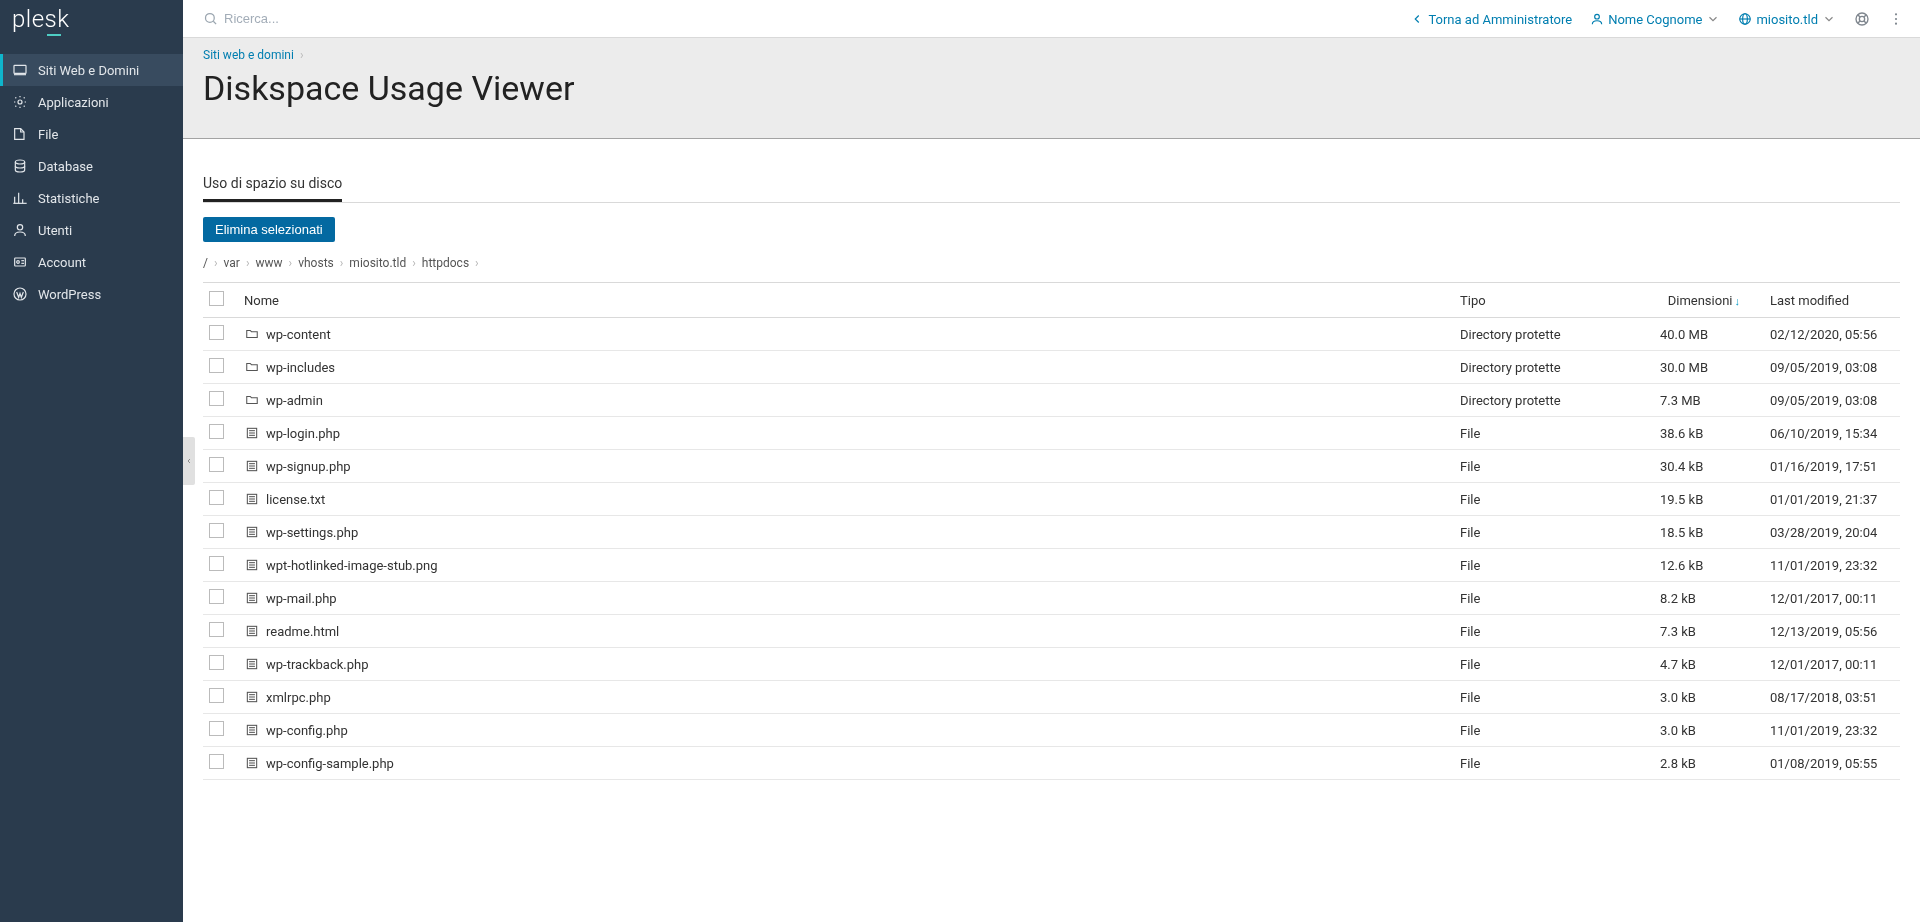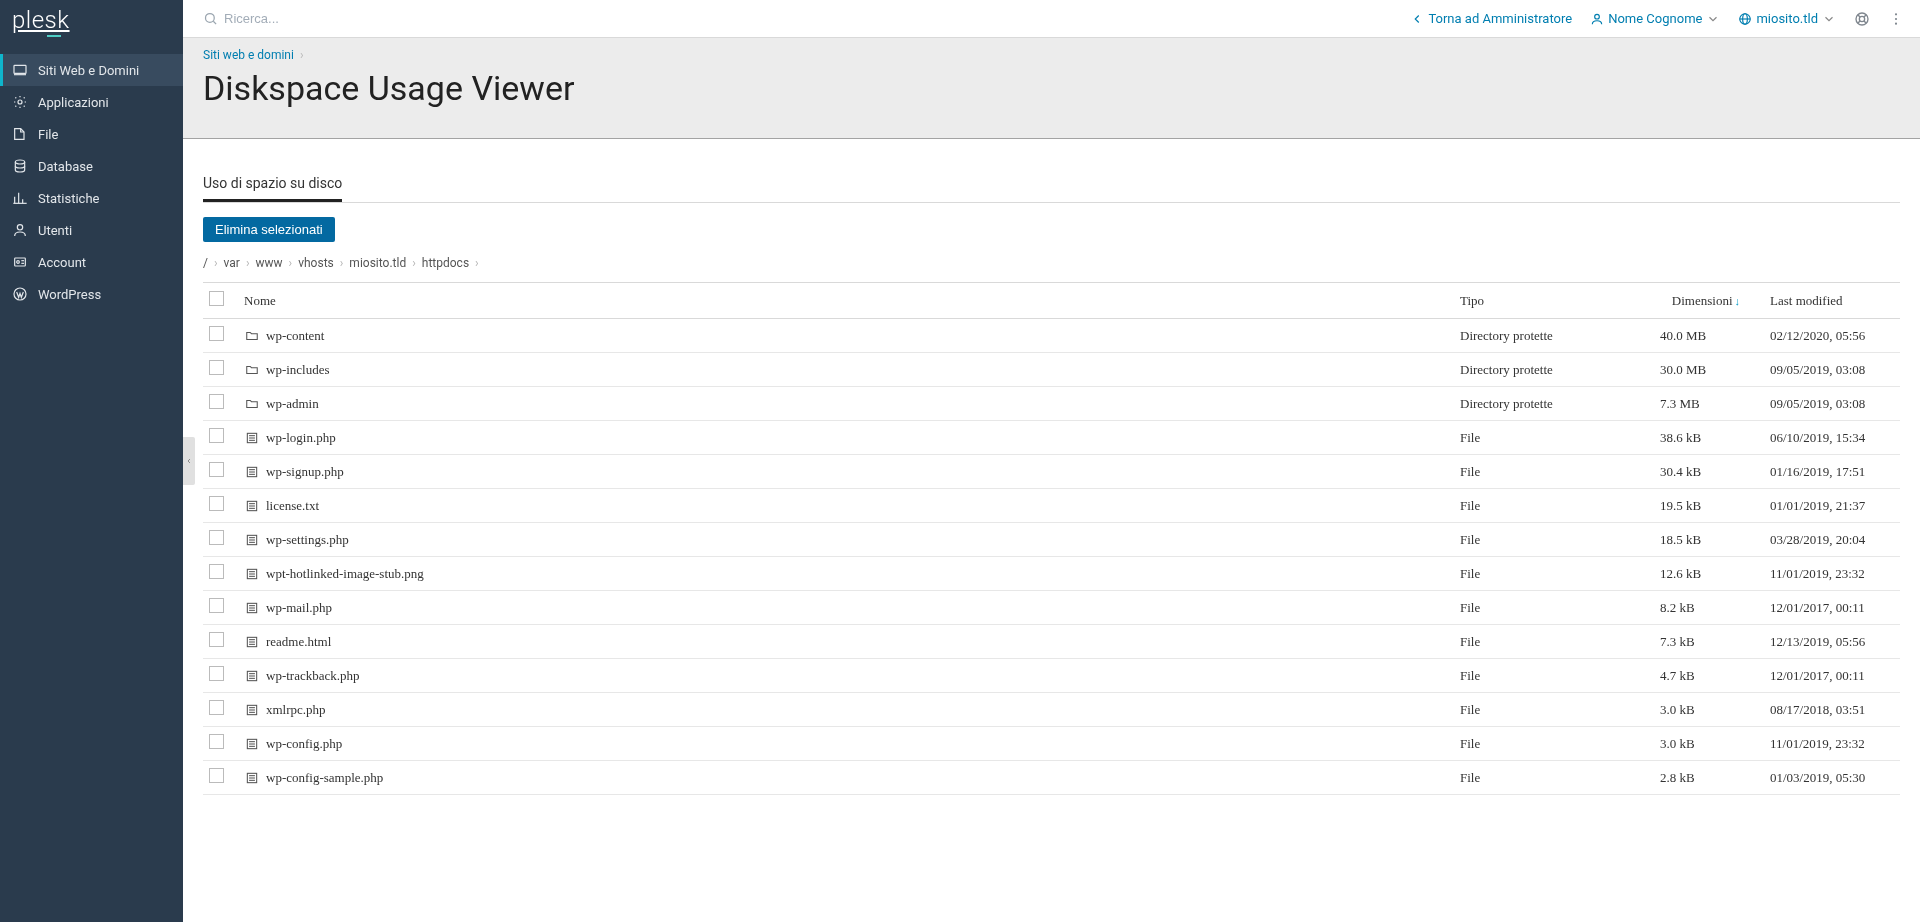--- a/index.html
+++ b/index.html
@@ -1,57 +1,57 @@
 <!DOCTYPE html>
 <html><head>
 <meta charset="utf-8">
 <style>
 * { margin:0; padding:0; box-sizing:border-box; }
 body { font-family: -apple-system, BlinkMacSystemFont, "Segoe UI", Roboto, "Helvetica Neue", Arial, sans-serif; font-size:13px; color:#222; background:#fff; overflow:hidden; }
 .app { display:flex; height:922px; width:1920px; }
 
 
 .sidebar { width:183px; background:#2a3b4d; color:#fff; display:flex; flex-direction:column; flex-shrink:0; }
-.brand { height:38px; display:flex; align-items:flex-end; padding:4px 12px; font-size:24px; font-weight:300; letter-spacing:0.5px;text-decoration:underline; }
+.brand { height:38px; display:flex; align-items:center; padding:17px 12px; font-size:24px; font-weight:300; letter-spacing:0.5px; }
 .brand-underline { position:relative; }
 .brand-underline::after { content:""; position:absolute; bottom:-3px; left:35px; width:14px; height:2px; background:#4ecdc4; }
 .nav { list-style:none; padding-top:16px; }
 .nav-item { display:flex; align-items:center; gap:10px; padding:8px 12px; cursor:pointer; font-size:13px; color:#e2e6ea; }
 .nav-item.active { background:#384b5f; position:relative; }
 .nav-item.active::before { content:""; position:absolute; left:0; top:0; bottom:0; width:3px; background:#0fb5cc; }
 .nav-item svg { width:16px; height:16px; flex-shrink:0; }
 
 
 .main { flex:1; display:flex; flex-direction:column; position:relative; }
 .topbar { height:38px; border-bottom:1px solid #d9d9d9; display:flex; align-items:center; padding:0 8px; gap:16px; }
 .search { display:flex; align-items:center; gap:6px; flex:1; padding-left:12px; }
 .search svg { width:15px; height:15px; color:#9aa5af; }
 .search input { border:none; outline:none; font-size:13px; color:#737373; width:240px; background:transparent; }
 .search input::placeholder { color:#a3adb8; }
-.top-links { display:flex; align-items:center; gap:18px; margin-left:auto; padding-right:8px; }
+.top-links { display:flex; align-items:flex-end; gap:18px; margin-left:auto; padding-right:8px; }
 .top-link { display:flex; align-items:center; gap:4px; color:#007eb0; font-size:13px; cursor:pointer; }
 .top-link svg { width:14px; height:14px; }
 .icon-btn { width:16px; height:16px; color:#7f868e; cursor:pointer; display:flex; align-items:center; justify-content:center; }
 
 .content-area { flex:1; background:#ececec; display:flex; flex-direction:column; overflow:hidden; }
 .breadcrumbs-top { padding:10px 20px 0 20px; font-size:12px; display:flex; align-items:center; gap:2px; }
 .breadcrumbs-top a { color:#007eb0; text-decoration:none; cursor:pointer; }
 .breadcrumbs-top .sep { color:#bababa; margin:0 4px; }
 .page-title { font-size:34px; font-weight:400; color:#222; padding:6px 20px 18px 20px; }
 
 .white-panel { background:#fff; border-top:1px solid #a3a3a3; padding:36px 20px 0 20px; flex:1; overflow-y:auto;margin-top:12px; }
 .tabbar { display:flex; border-bottom:1px solid #d9d9d9; margin-bottom:14px; }
 .tab { padding:0 0 8px 0; font-size:14px; color:#333; border-bottom:3px solid #222; font-weight:400; cursor:pointer; }
 .btn-delete { background:#0369a1; color:#fff; border:none; padding:5px 12px; font-size:13px; border-radius:2px; cursor:pointer; margin-bottom:14px; }
 
 .path-crumbs { font-size:12px; color:#555; display:flex; align-items:center; gap:2px; margin-bottom:12px; flex-wrap:wrap; }
 .path-crumbs span.link { color:#555; cursor:pointer; }
 .path-crumbs .sep { color:#b6b6b6; margin:0 4px; }
 
-table { width:100%; border-collapse:collapse;font-family:Liberation Serif, serif; }
+table { width:100%; border-collapse:collapse; }
 th { text-align:left; font-weight:400; font-size:13px; color:#333; padding:8px 10px; border-bottom:1px solid #d9d9d9; border-top:1px solid #d9d9d9; }
 th:first-child, td:first-child { width:28px; padding-left:6px; }
 th.col-type { width:200px; }
 th.col-size { width:110px; text-align:right; padding-right:20px; }
 th.col-mod { width:140px; }
 td { padding:7px 10px; border-bottom:1px solid #e7e7e7; font-size:13px; color:#333; vertical-align:middle; }
 td.size { text-align:left; padding-right:20px; }
 .cbx { width:15px; height:15px; border:1px solid #bbb; background:#fff; display:inline-block; cursor:pointer; }
 .name-cell { display:flex; align-items:center; gap:6px; }
 .file-icon { width:16px; height:14px; flex-shrink:0; }
@@ -449,21 +449,21 @@
                       <rect x="4" y="4" width="16" height="16"></rect>
                       <line x1="7" y1="8" x2="17" y2="8"></line>
                       <line x1="7" y1="12" x2="17" y2="12"></line>
                       <line x1="7" y1="16" x2="17" y2="16"></line>
                     </svg>
                     <span>wp-config-sample.php</span>
                   </div>
                 </td>
                 <td>File</td>
                 <td class="size">2.8 kB</td>
-                <td>01/03/2019, 05:30</td>
+                <td>01/08/2019, 05:55</td>
               </tr>
             </tbody>
         </table>
       </div>
     </div>
 
     <div class="collapse-handle">
       <svg viewBox="0 0 24 24" fill="none" stroke="currentColor" stroke-width="2.5">
           <polyline points="15 18 9 12 15 6"></polyline>
         </svg>

